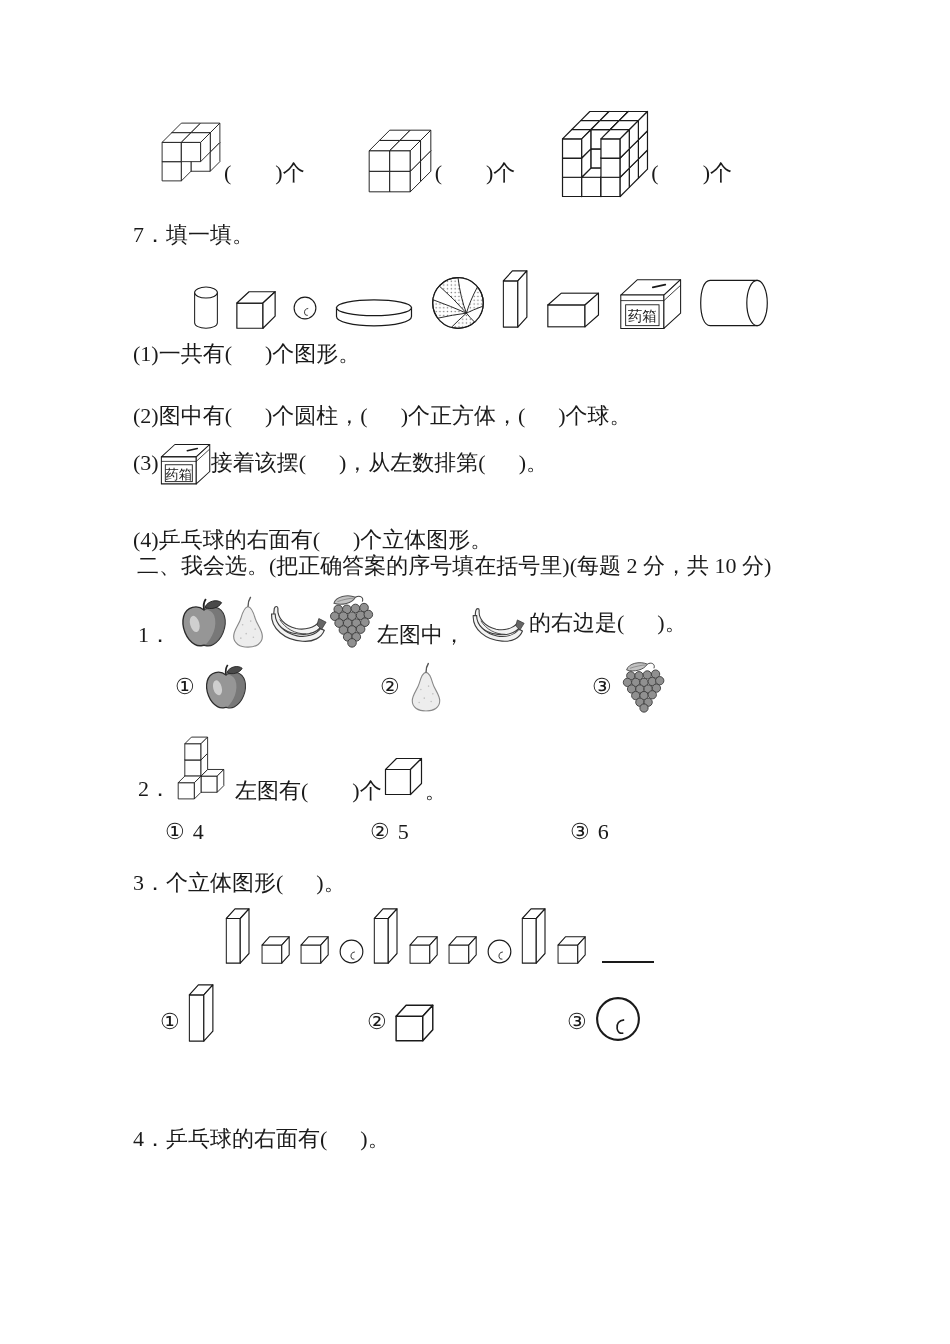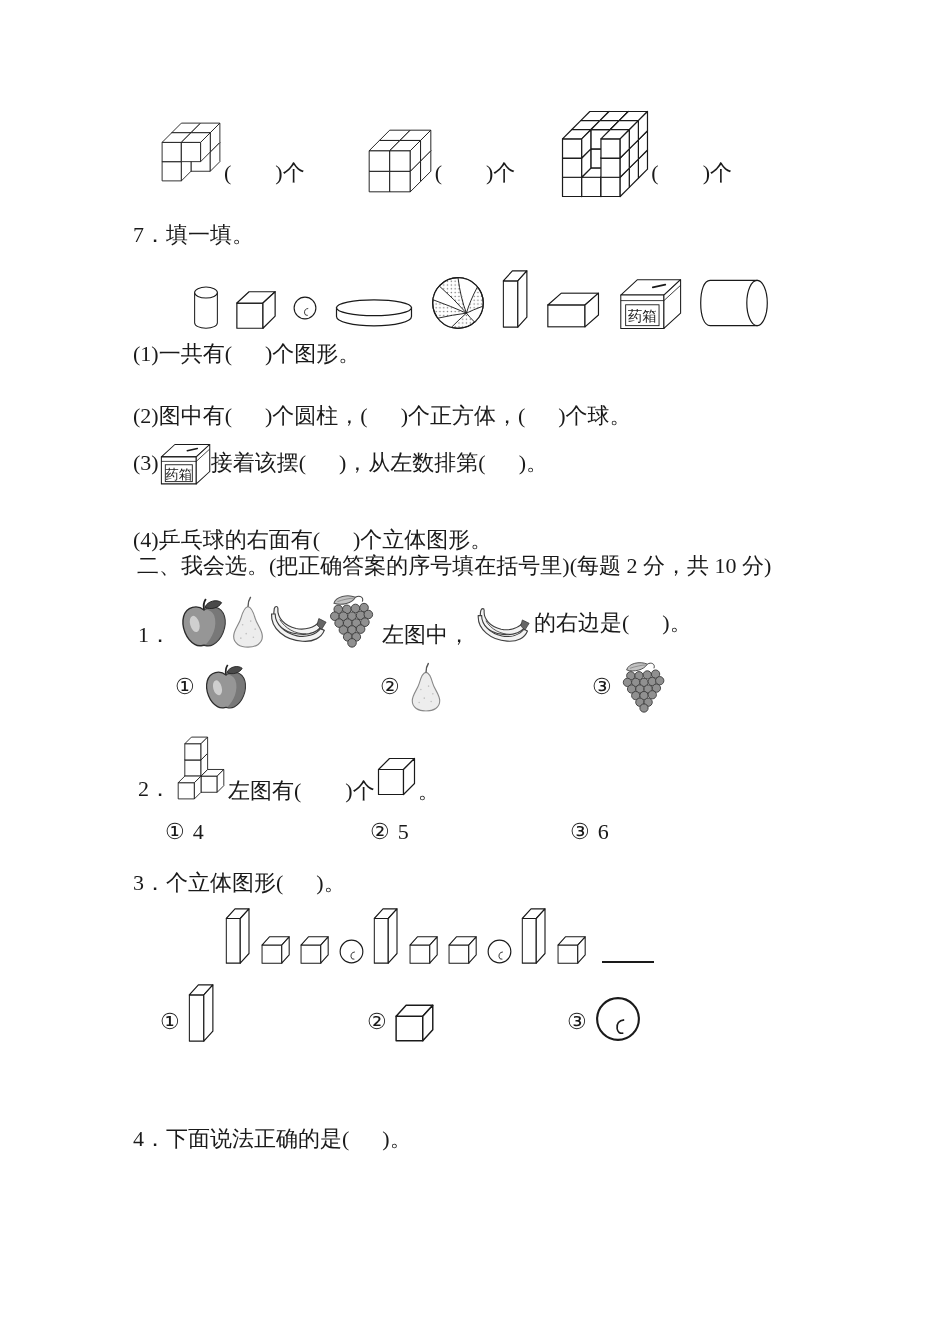--- a/index.html
+++ b/index.html
@@ -349,21 +349,21 @@
       </svg>
     <svg width="38" height="52" viewBox="0 0 42 58">
         <use href="#sym-pear"></use>
       </svg>
     <svg width="60" height="46" viewBox="0 0 66 50" style="margin-bottom:1px;">
         <use href="#sym-banana"></use>
       </svg>
     <svg width="50" height="55" viewBox="0 0 58 64">
         <use href="#sym-grapes"></use>
       </svg>
-    <span class="txt" style="margin-left:5px;margin-bottom:2px;">左图中，</span>
+    <span class="txt" style="margin-bottom:2px;">左图中，</span>
     <svg width="56" height="44" viewBox="0 0 66 50" style="margin-left:4px;margin-bottom:1px;">
         <use href="#sym-banana"></use>
       </svg>
     <span class="txt" style="margin-left:4px;margin-bottom:14px;">的右边是(      )。</span>
   </div>
 
   <div class="flexline" style="left:175px;top:660px;display:grid;grid-template-columns:205px 212px auto;align-items:center;">
     <div class="optcell">
       <span class="marker">①</span>
       <svg width="46" height="46" viewBox="0 0 54 54">
@@ -396,21 +396,21 @@
         <path d="M10.5,32.5 L32.5,32.5 L32.5,54.5 L10.5,54.5 Z"></path>
         <path d="M10.5,32.5 L19.5,23.5 L41.5,23.5 L32.5,32.5 Z"></path>
         <path d="M32.5,32.5 L41.5,23.5 L41.5,45.5 L32.5,54.5 Z"></path>
         <path d="M10.5,10.5 L32.5,10.5 L32.5,32.5 L10.5,32.5 Z"></path>
         <path d="M10.5,10.5 L19.5,1.5 L41.5,1.5 L32.5,10.5 Z"></path>
         <path d="M32.5,10.5 L41.5,1.5 L41.5,23.5 L32.5,32.5 Z"></path>
         <path d="M1.5,63.5 L23.5,63.5 L23.5,85.5 L1.5,85.5 Z"></path>
         <path d="M1.5,63.5 L10.5,54.5 L32.5,54.5 L23.5,63.5 Z"></path>
         <path d="M23.5,63.5 L32.5,54.5 L32.5,76.5 L23.5,85.5 Z"></path>
       </svg>
-    <span class="txt" style="margin-left:3px;">左图有(        )个</span>
+    <span class="txt" style="margin-left:10px;">左图有(        )个</span>
     <svg data-cubes="figures.single_cube.cells" width="39" height="39" style="margin-left:2px;margin-bottom:6px;" viewBox="0 0 39 39">
         <path d="M1.5,12.5 L26.5,12.5 L26.5,37.5 L1.5,37.5 Z"></path>
         <path d="M1.5,12.5 L12.5,1.5 L37.5,1.5 L26.5,12.5 Z"></path>
         <path d="M26.5,12.5 L37.5,1.5 L37.5,26.5 L26.5,37.5 Z"></path>
       </svg>
     <span class="txt" style="margin-left:2px;">。</span>
   </div>
 
   <div style="position:absolute;left:165px;top:820px;display:grid;grid-template-columns:205px 200px auto;">
     <div class="optcell">
@@ -484,16 +484,16 @@
     <div class="optcell" style="align-items:flex-end;">
       <span class="marker" style="padding-bottom:8px;">③</span>
       <svg width="46" height="46" viewBox="0 0 26 26">
           <use href="#sym-ball-sm"></use>
         </svg>
     </div>
   </div>
 
   <div class="flexline" style="left:133px;top:1128px;">
     <span class="txt">4．</span>
-    <span class="txt">下面说法正确的是(      )。</span>
+    <span class="txt">乒乓球的右面有(      )。</span>
   </div>
 
 </div>
 
 </body></html>

